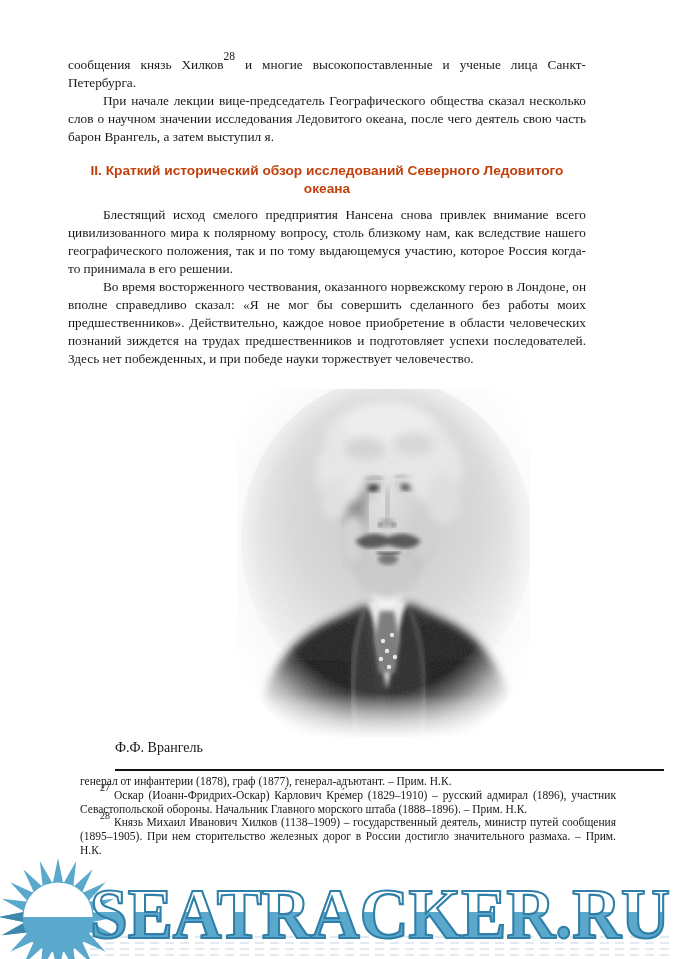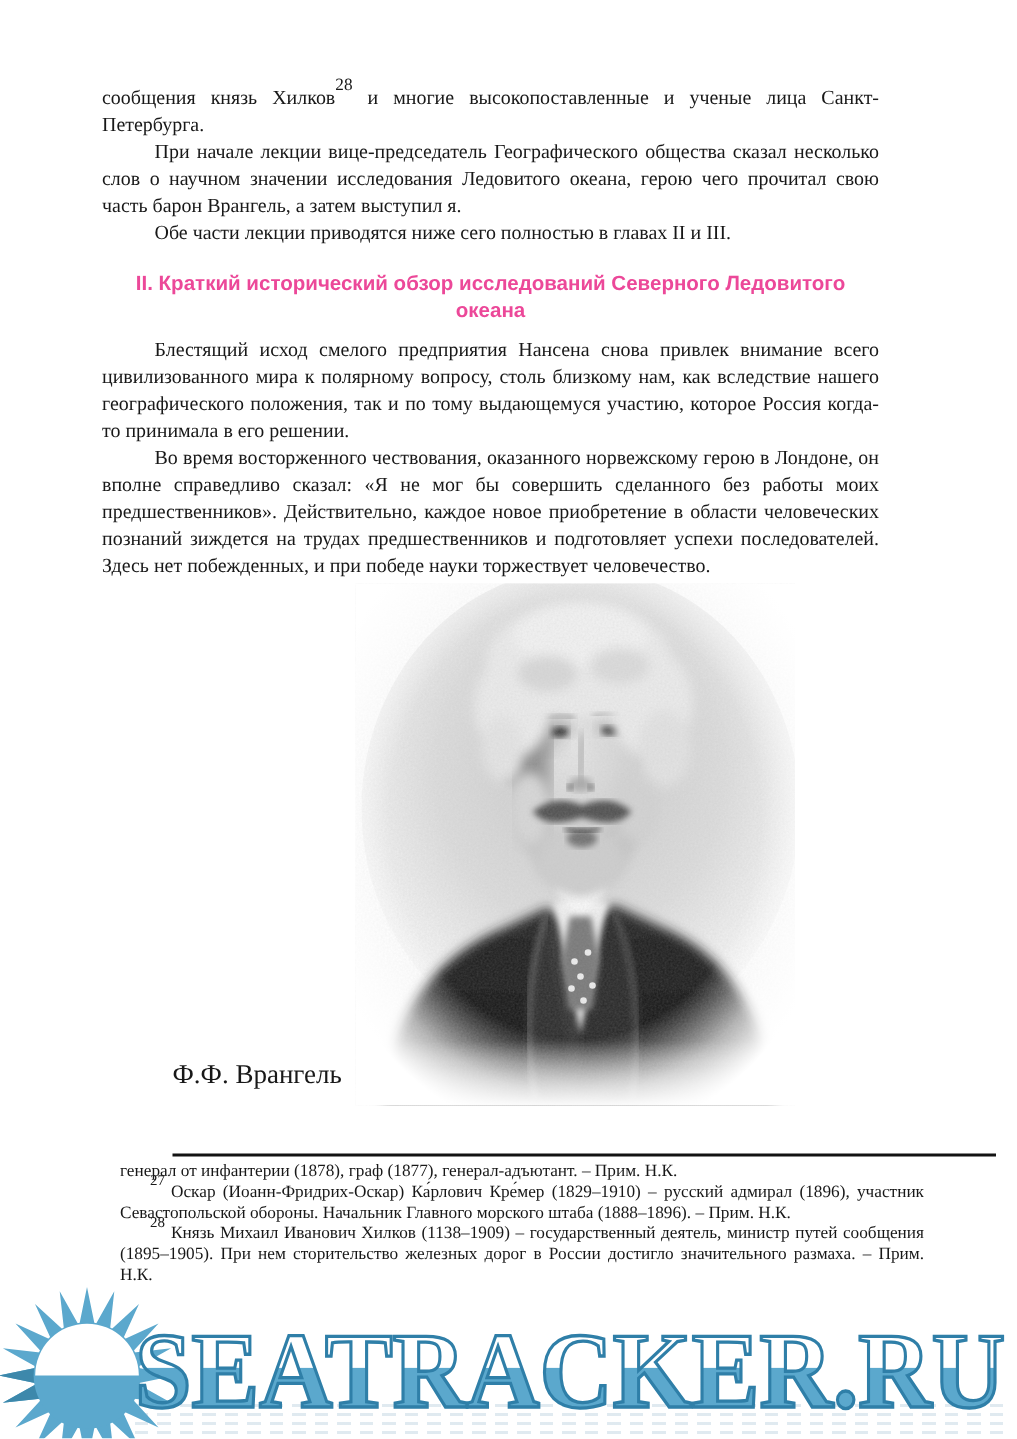--- a/index.html
+++ b/index.html
@@ -8,26 +8,26 @@
     font-family:"Liberation Serif","DejaVu Serif",serif;color:#181818;
   }
   
   .main-text{position:absolute;left:68px;top:56px;width:518px;
     font-size:13.3px;line-height:18px;text-align:justify;}
   .main-text p{margin:0;text-indent:35px;}
   .main-text p.no-indent{text-indent:0;}
   sup.body-ref{font-size:11.5px;line-height:0;position:relative;top:-4px;}
   .heading{
     font-family:"Liberation Sans","DejaVu Sans",sans-serif;font-weight:bold;
-    color:#ec4899;text-align:center;font-size:13.7px;line-height:18px;
+    color:#c2410c;text-align:center;font-size:13.7px;line-height:18px;
     margin:16px 0 8px 0;text-indent:0;
   }
   
   .photo{position:absolute;left:237px;top:389px;width:293px;height:348px;}
-  .caption{position:absolute;left:115px;top:706px;font-size:18px;}
+  .caption{position:absolute;left:115px;top:740px;font-size:14px;}
   
   .fn-rule{position:absolute;left:115px;top:769px;width:549px;height:0;
     border-top:2px solid #131313;}
   .footnotes{position:absolute;left:80px;top:775px;width:536px;
     font-size:11.5px;line-height:13.8px;text-align:justify;}
   .footnotes p{margin:0;}
   .fn27{margin-top:20px;text-indent:20px;}
   .fn28{margin-top:18px;text-indent:20px;}
   sup.fn-ref{font-size:10px;line-height:0;position:relative;top:-3px;margin-right:4px;}
   
@@ -70,22 +70,21 @@
           <stop offset="0.415" stop-color="#5ba8cd"></stop>
           <stop offset="1" stop-color="#5ba8cd"></stop>
         </linearGradient>
       </defs>
       <text x="4" y="60" textLength="580" lengthAdjust="spacingAndGlyphs" font-family="Liberation Serif, DejaVu Serif, serif" font-weight="bold" font-size="72" fill="url(#wmG)" stroke="#2f7fa8" stroke-width="2.2">SEATRACKER.RU</text>
     </svg>
   </div>
 
   <div class="main-text">
     <p class="no-indent"><span>сообщения князь Хилков</span><sup class="body-ref">28</sup><span> и многие высокопоставленные и ученые лица Санкт-Петербурга.</span></p>
-    <p>При начале лекции вице-председатель Географического общества сказал несколько слов о научном значении исследования Ледовитого океана, герою чего прочитал свою часть барон Врангель, а затем выступил я.</p>
-    <p>Обе части лекции приводятся ниже сего полностью в главах II и III.</p>
+    <p>При начале лекции вице-председатель Географического общества сказал несколько слов о научном значении исследования Ледовитого океана, после чего деятель свою часть барон Врангель, а затем выступил я.</p>
 
     <div class="heading">
       <div>II. Краткий исторический обзор исследований Северного Ледовитого океана</div>
     </div>
 
     <p>Блестящий исход смелого предприятия Нансена снова привлек внимание всего цивилизованного мира к полярному вопросу, столь близкому нам, как вследствие нашего географического положения, так и по тому выдающемуся участию, которое Россия когда-то принимала в его решении.</p>
     <p>Во время восторженного чествования, оказанного норвежскому герою в Лондоне, он вполне справедливо сказал: «Я не мог бы совершить сделанного без работы моих предшественников». Действительно, каждое новое приобретение в области человеческих познаний зиждется на трудах предшественников и подготовляет успехи последователей. Здесь нет побежденных, и при победе науки торжествует человечество.</p>
   </div>
 
   <div class="photo">

